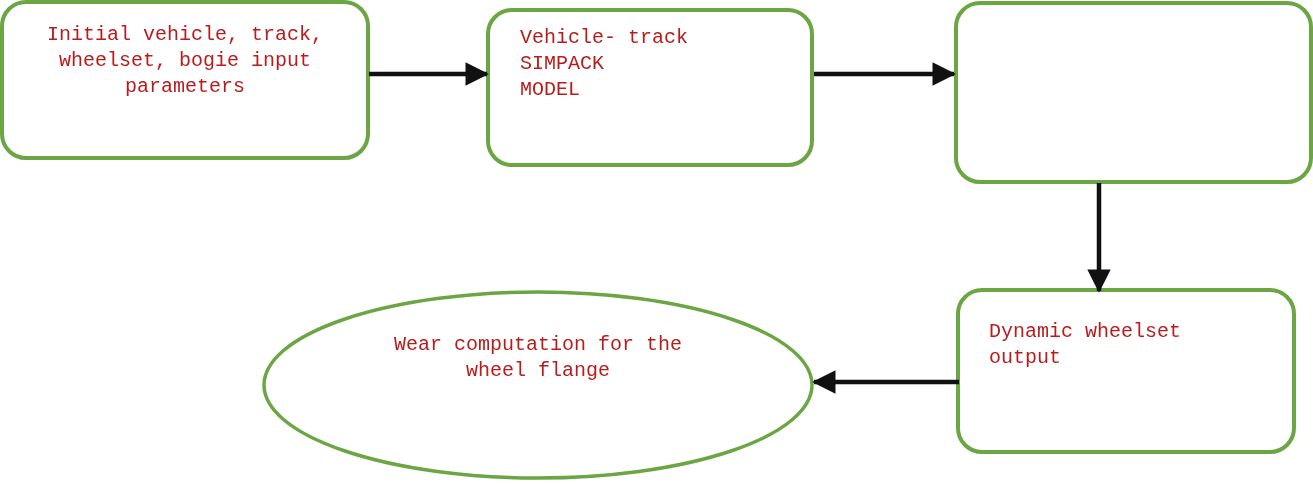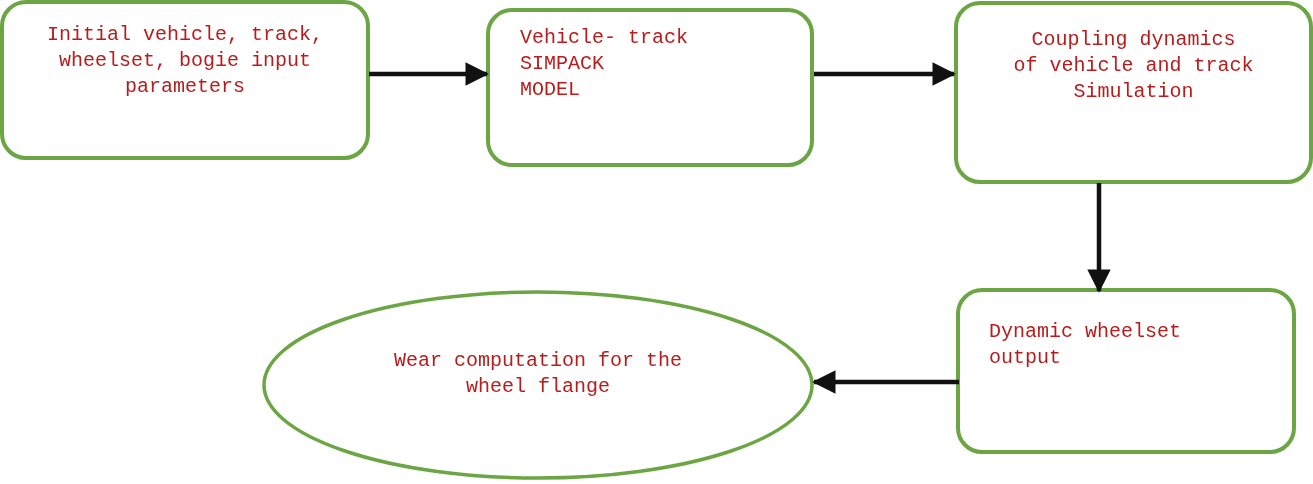--- a/index.html
+++ b/index.html
@@ -69,23 +69,20 @@
   </svg>
 
   <div class="node-text t-center" style="left:22px; top:22px; width:326px;">Initial vehicle, track,
 wheelset, bogie input
 parameters</div>
 
   <div class="node-text t-left" style="left:520px; top:25px; width:280px;">Vehicle- track
 SIMPACK
 MODEL</div>
 
-  <div class="node-text t-center" style="left:972px; top:27px; width:323px;">Coupling dynamics
-of vehicle and track
-Simulation</div>
 
   <div class="node-text t-left" style="left:989px; top:319px; width:300px;">Dynamic wheelset
 output</div>
 
-  <div class="node-text t-center" style="left:300px; top:332px; width:476px;margin-top:16px;">Wear computation for the
+  <div class="node-text t-center" style="left:300px; top:332px; width:476px;">Wear computation for the
 wheel flange</div>
 
 </div>
 
 </body></html>

